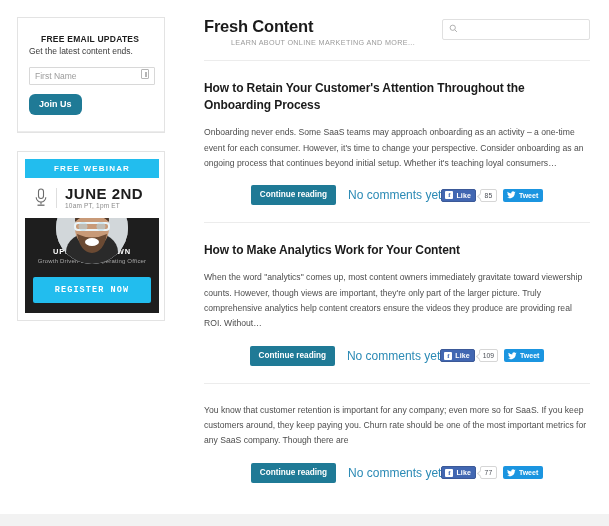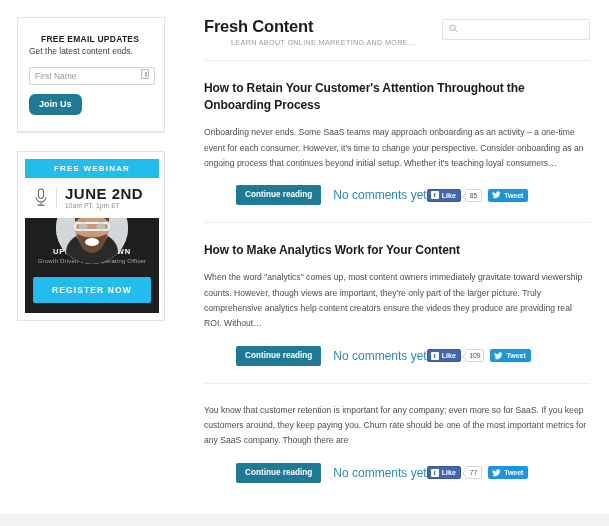--- a/index.html
+++ b/index.html
@@ -208,21 +208,21 @@
     font-size: 6px;
     letter-spacing: 0.2px;
     margin-top: 2px;
   }
   .register-btn {
     display: block;
     width: 100%;
     background: #22bdee;
     color: #ffffff;
     border: none;
-    font-family: Liberation Sans, sans-serif;
+    font-family: Liberation Mono, monospace;
     font-size: 8.5px;
     font-weight: bold;
     letter-spacing: 1.1px;
     padding: 8px 0;
     margin-top: 13px;
     border-radius: 2px;
     cursor: pointer;
   }
 
   
@@ -295,22 +295,21 @@
   }
   .article-excerpt {
     font-size: 8.6px;
     color: #4d4d4d;
     line-height: 1.78;
     margin: 0 0 14px 0;
   }
   .article-foot {
     display: flex;
     align-items: center;
-    justify-content: flex-start;
-    margin-left: 32px;
+    justify-content: center;
   }
   .foot-left {
     display: flex;
     align-items: center;
   }
   .continue-btn {
     display: inline-block;
     background: #1f7a96;
     color: #ffffff;
     border: none;

